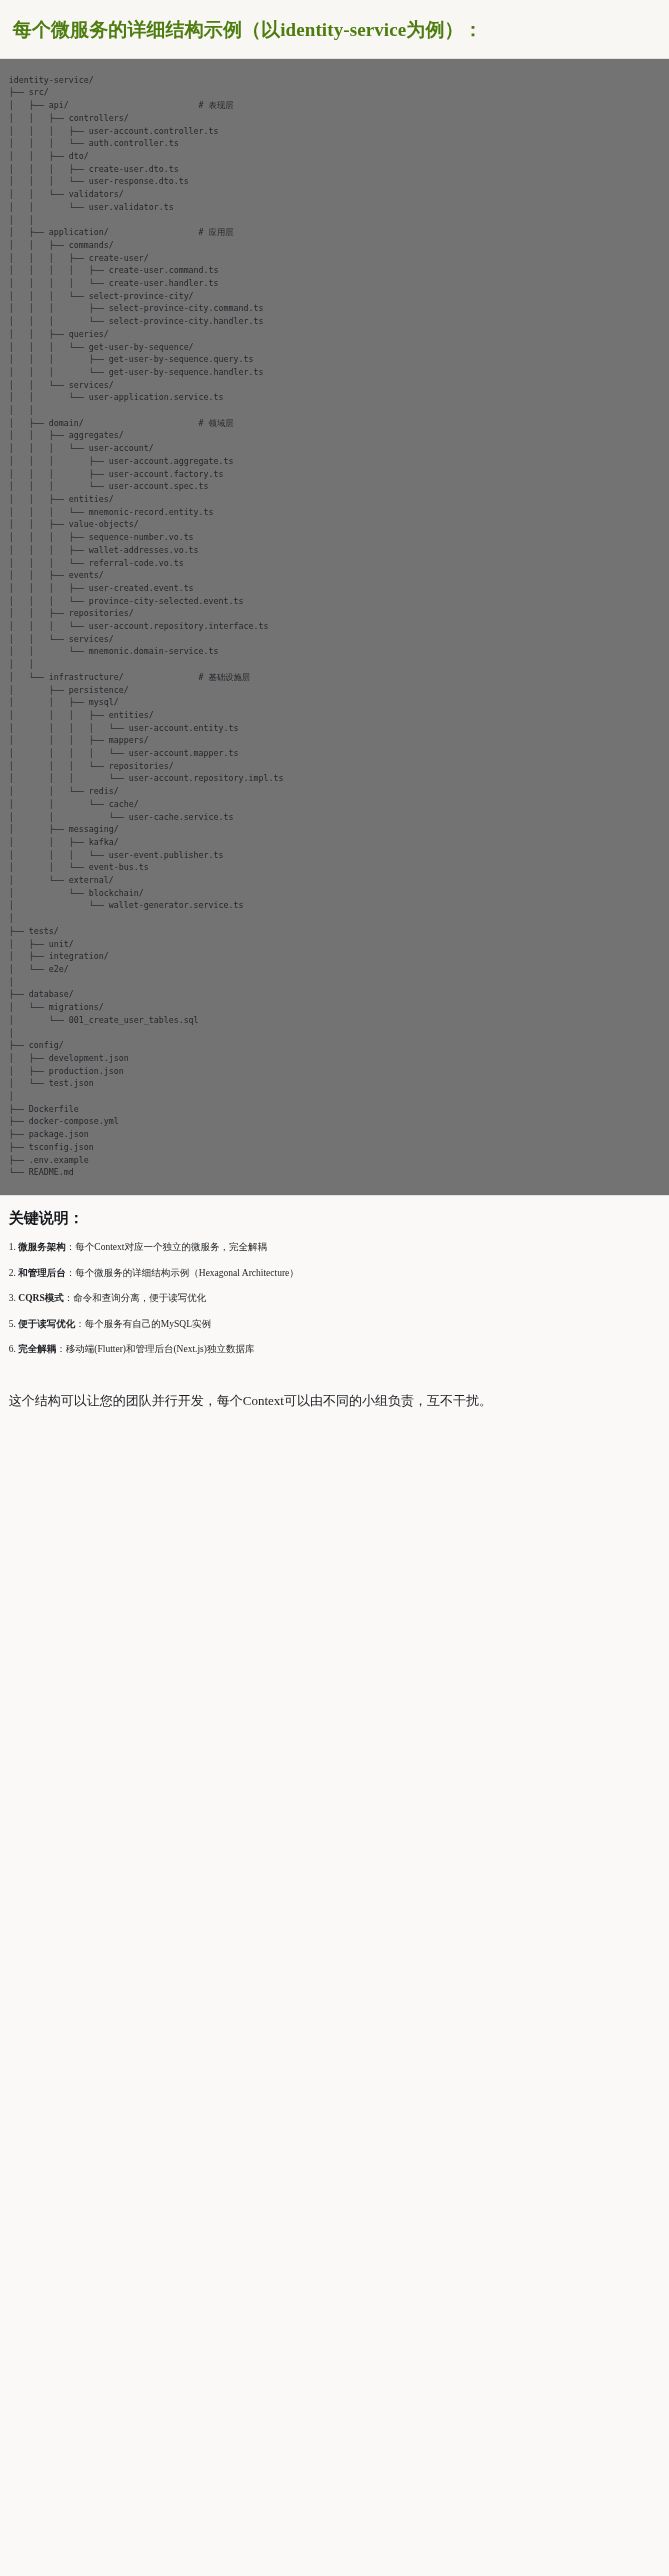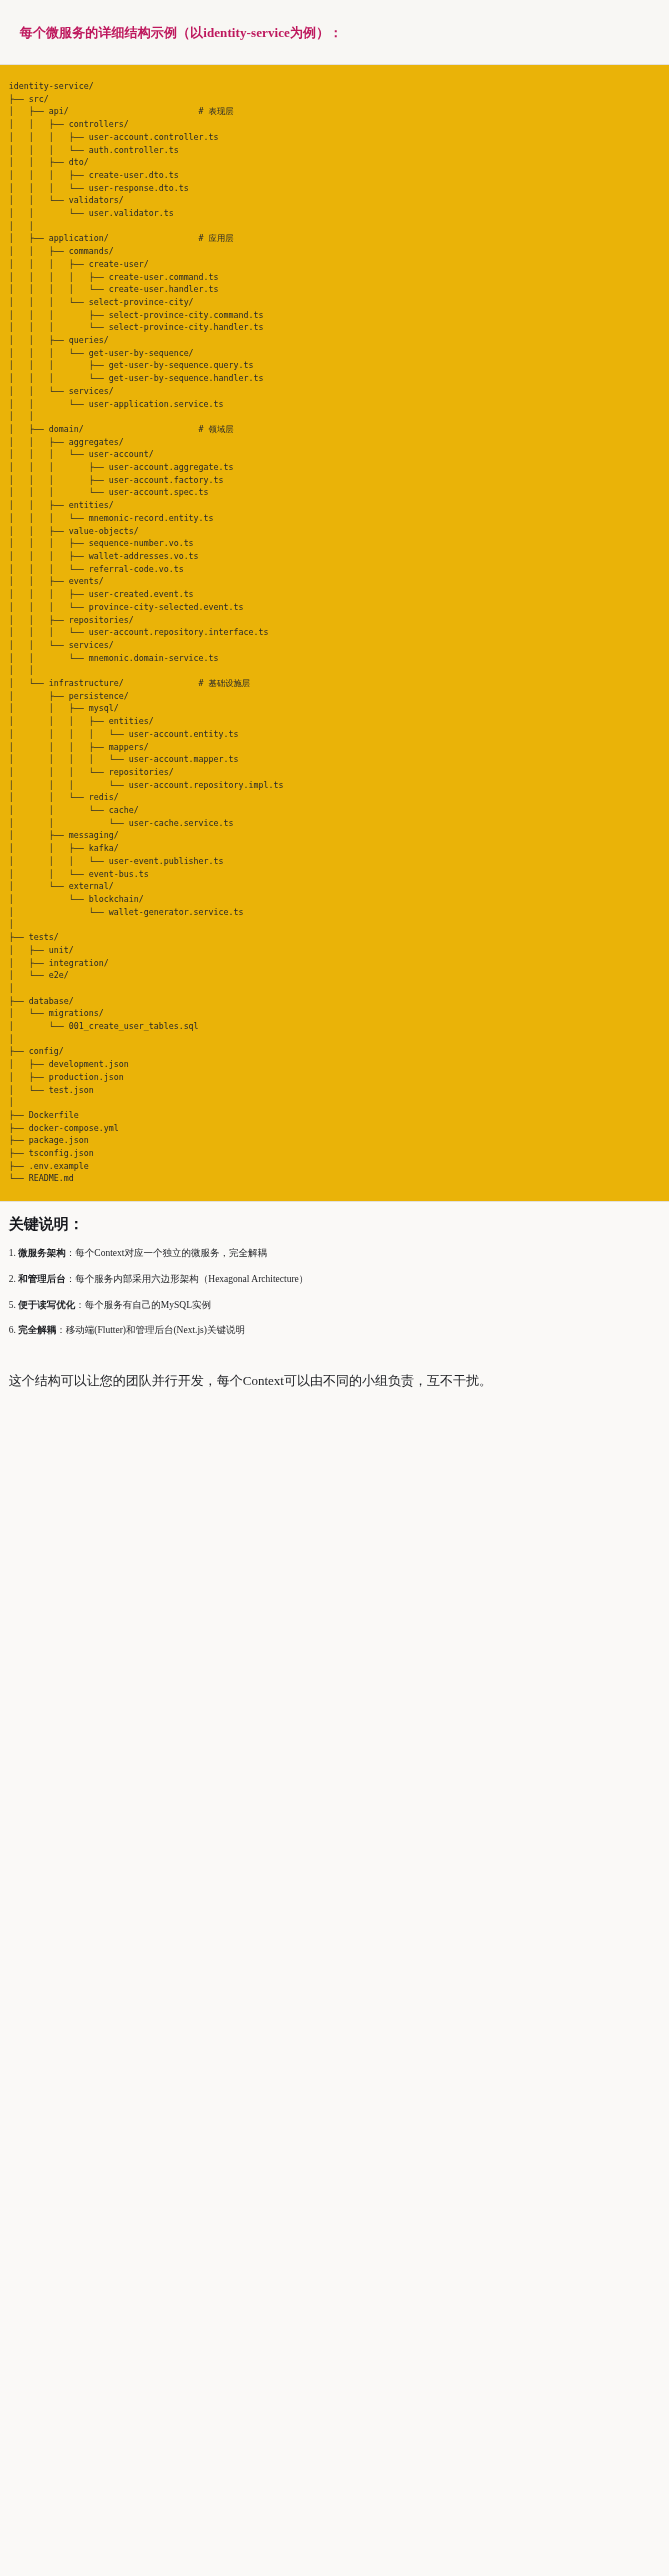--- a/index.html
+++ b/index.html
@@ -18,32 +18,32 @@
     box-sizing: border-box;
     background: #faf9f7;
   }
   
   .doc-header {
     padding: 13.8px 8.8px 11.3px 8.8px;
     border-bottom: 0.6px solid #e3e1dd;
     background: #f8f7f4;
   }
   .doc-header h1 {
-    margin: 11px;
-    font-family: "Liberation Serif", serif;
-    font-size: 13px;
+    margin: 4px;
+    font-family: "Liberation Serif", serif;
+    font-size: 19px;
     font-weight: bold;
     letter-spacing: 0.1px;
-    color: #be185d;
+    color: #4d7c0f;
     line-height: 1.3;
   }
   
   .tree-block {
     padding: 15px 8.8px 16.3px 8.8px;
-    background: #eab308;
+    background: #737373;
     border-bottom: 0.6px solid #e3e1dd;
   }
   pre.tree {
     margin: 0;
     font-family: "DejaVu Sans Mono", "Liberation Mono", monospace;
     font-size: 8.3px;
     line-height: 12.7px;
     color: #24262b;
     white-space: pre;
     letter-spacing: 0px;
@@ -184,21 +184,22 @@
 ├── package.json
 ├── tsconfig.json
 ├── .env.example
 └── README.md</pre>
   </div>
 
   <div class="notes">
     <h2>关键说明：</h2>
     <ol class="note-list" id="note-list">
         <li><span class="num">1.</span> <span class="term">微服务架构</span><span>：</span><span>每个Context对应一个独立的微服务，完全解耦</span></li>
-        <li><span class="num">2.</span> <span class="term">和管理后台</span><span>：</span><span>每个服务内部采用六边形架构（Hexagonal Architecture）</span></li>
+        <li><span class="num">2.</span> <span class="term">和管理后台</span><span>：</span><span>每个微服务的详细结构示例（Hexagonal Architecture）</span></li>
+        <li><span class="num">3.</span> <span class="term">CQRS模式</span><span>：</span><span>命令和查询分离，便于读写优化</span></li>
         <li><span class="num">5.</span> <span class="term">便于读写优化</span><span>：</span><span>每个服务有自己的MySQL实例</span></li>
-        <li><span class="num">6.</span> <span class="term">完全解耦</span><span>：</span><span>移动端(Flutter)和管理后台(Next.js)关键说明</span></li>
+        <li><span class="num">6.</span> <span class="term">完全解耦</span><span>：</span><span>移动端(Flutter)和管理后台(Next.js)独立数据库</span></li>
       </ol>
     <div class="closing">这个结构可以让您的团队并行开发，每个Context可以由不同的小组负责，互不干扰。</div>
   </div>
 
 </div>
 
 
 </body></html>

